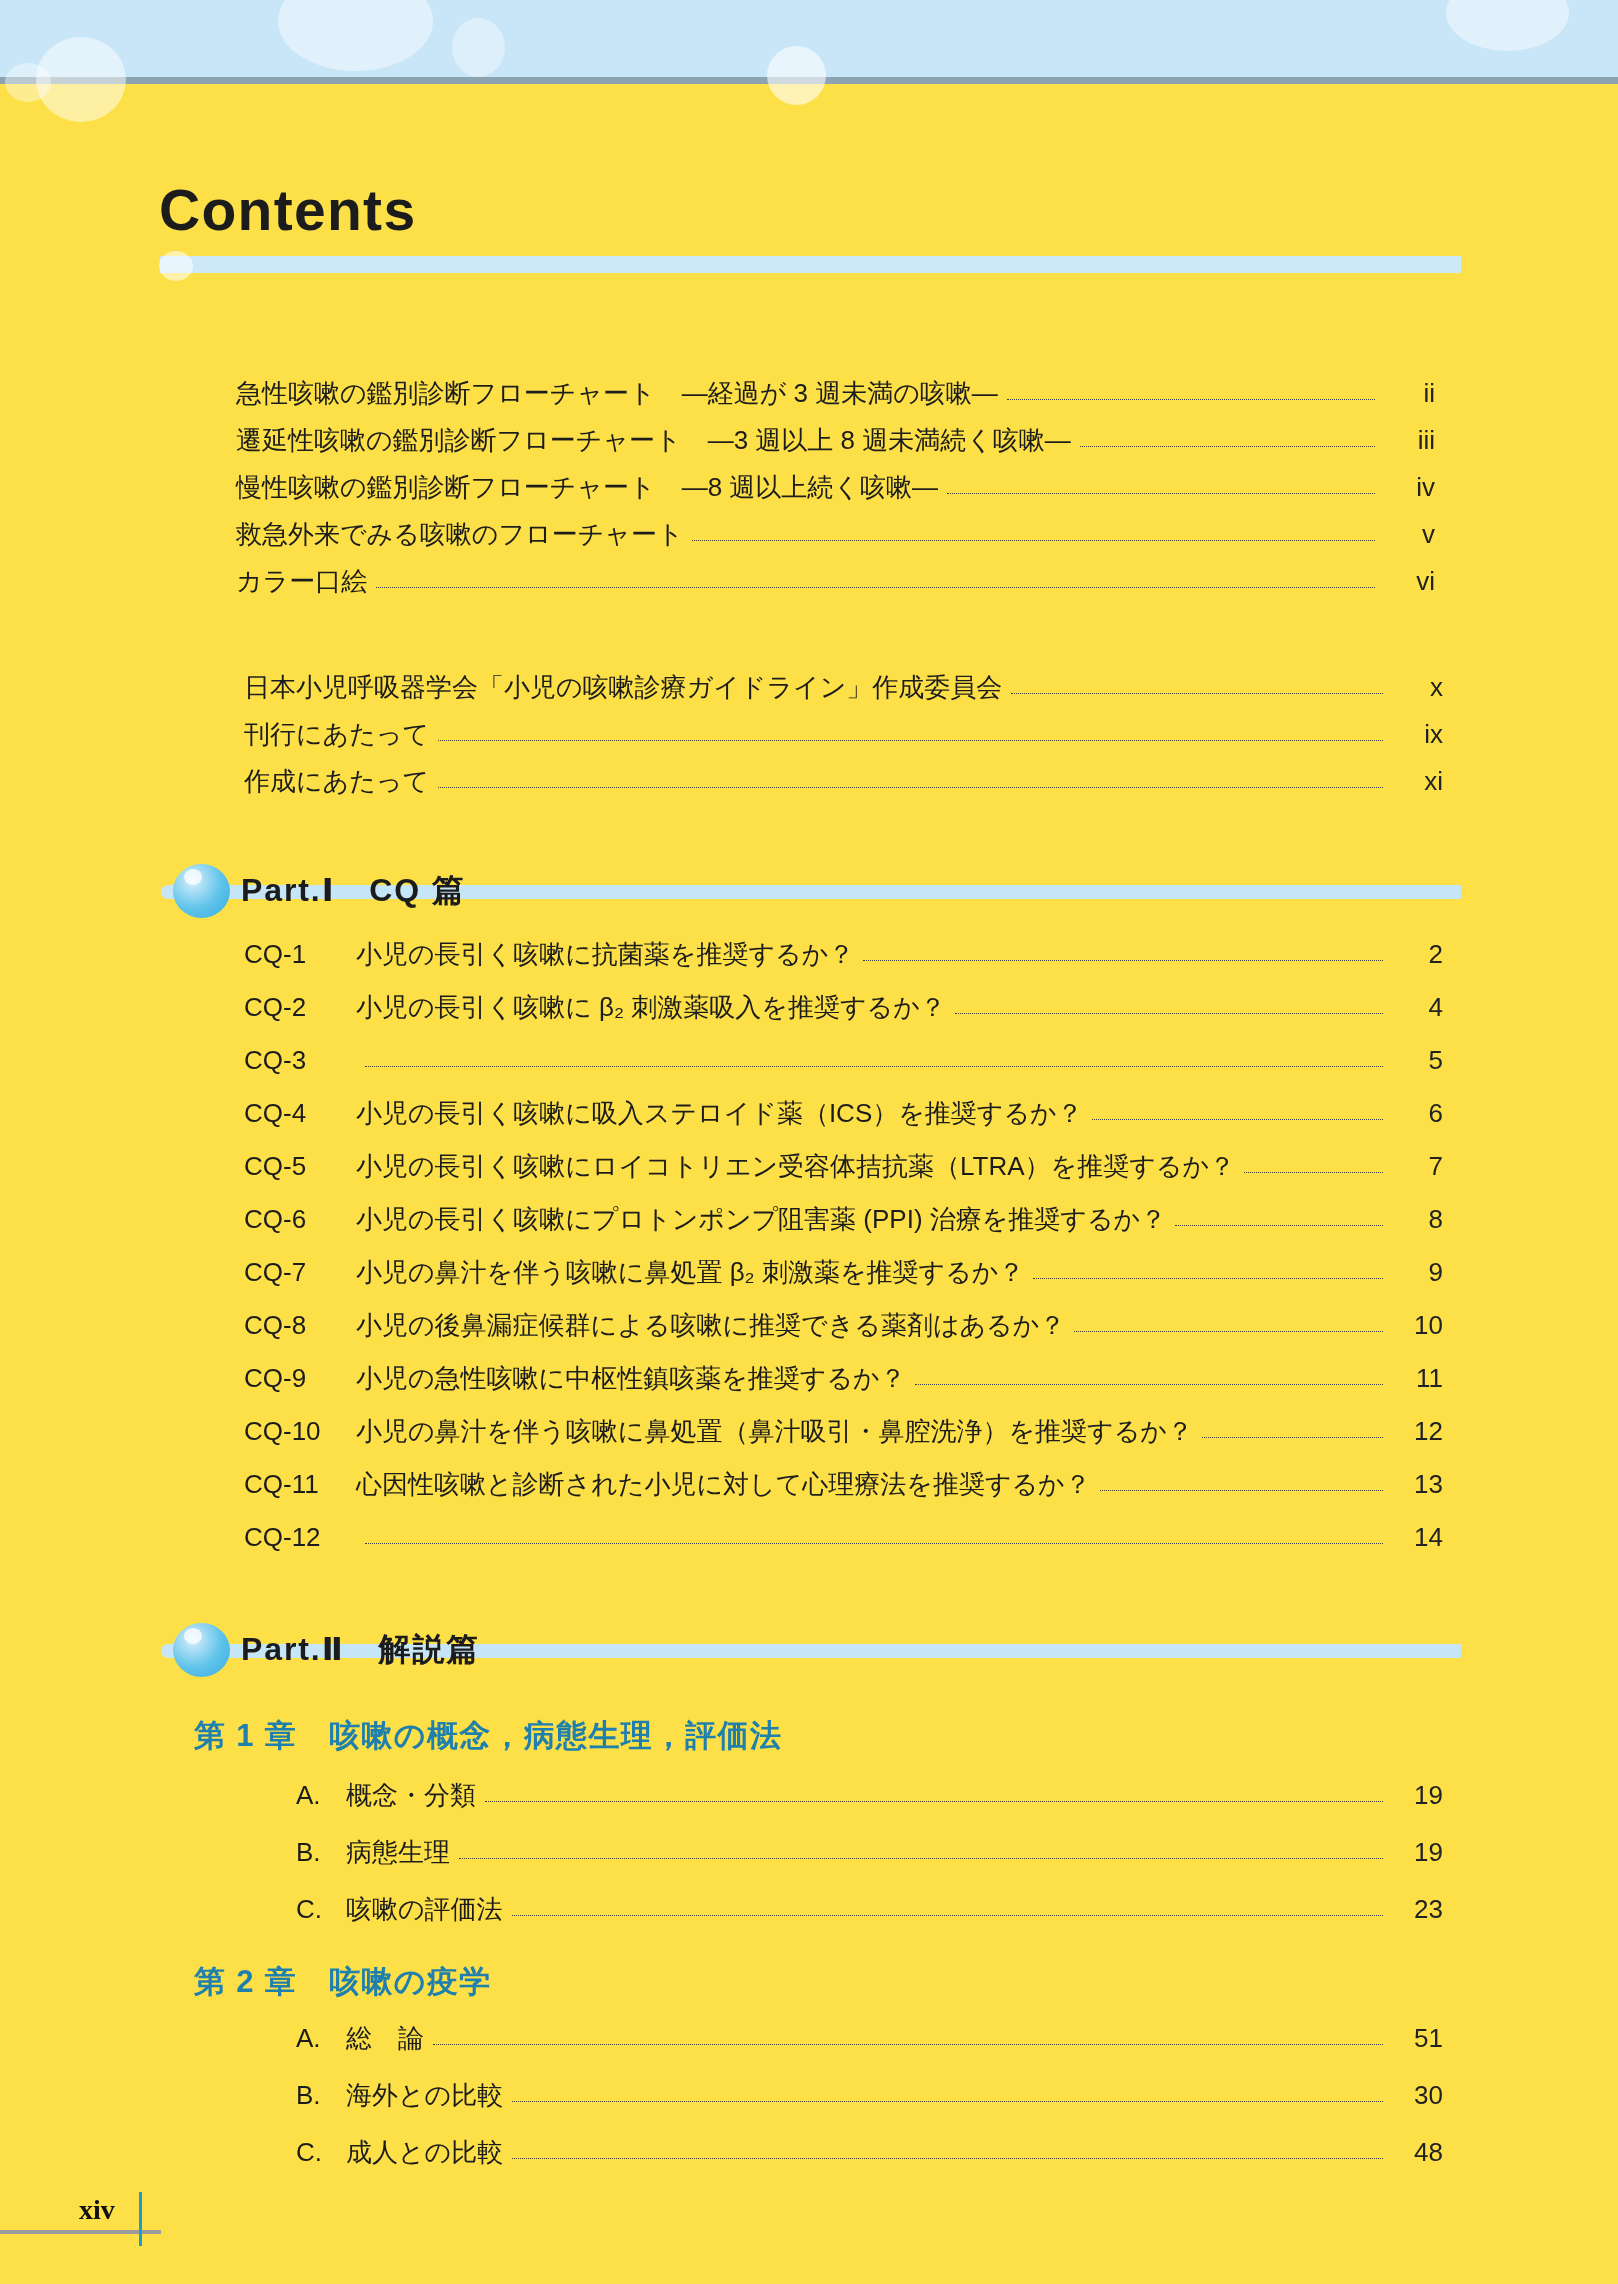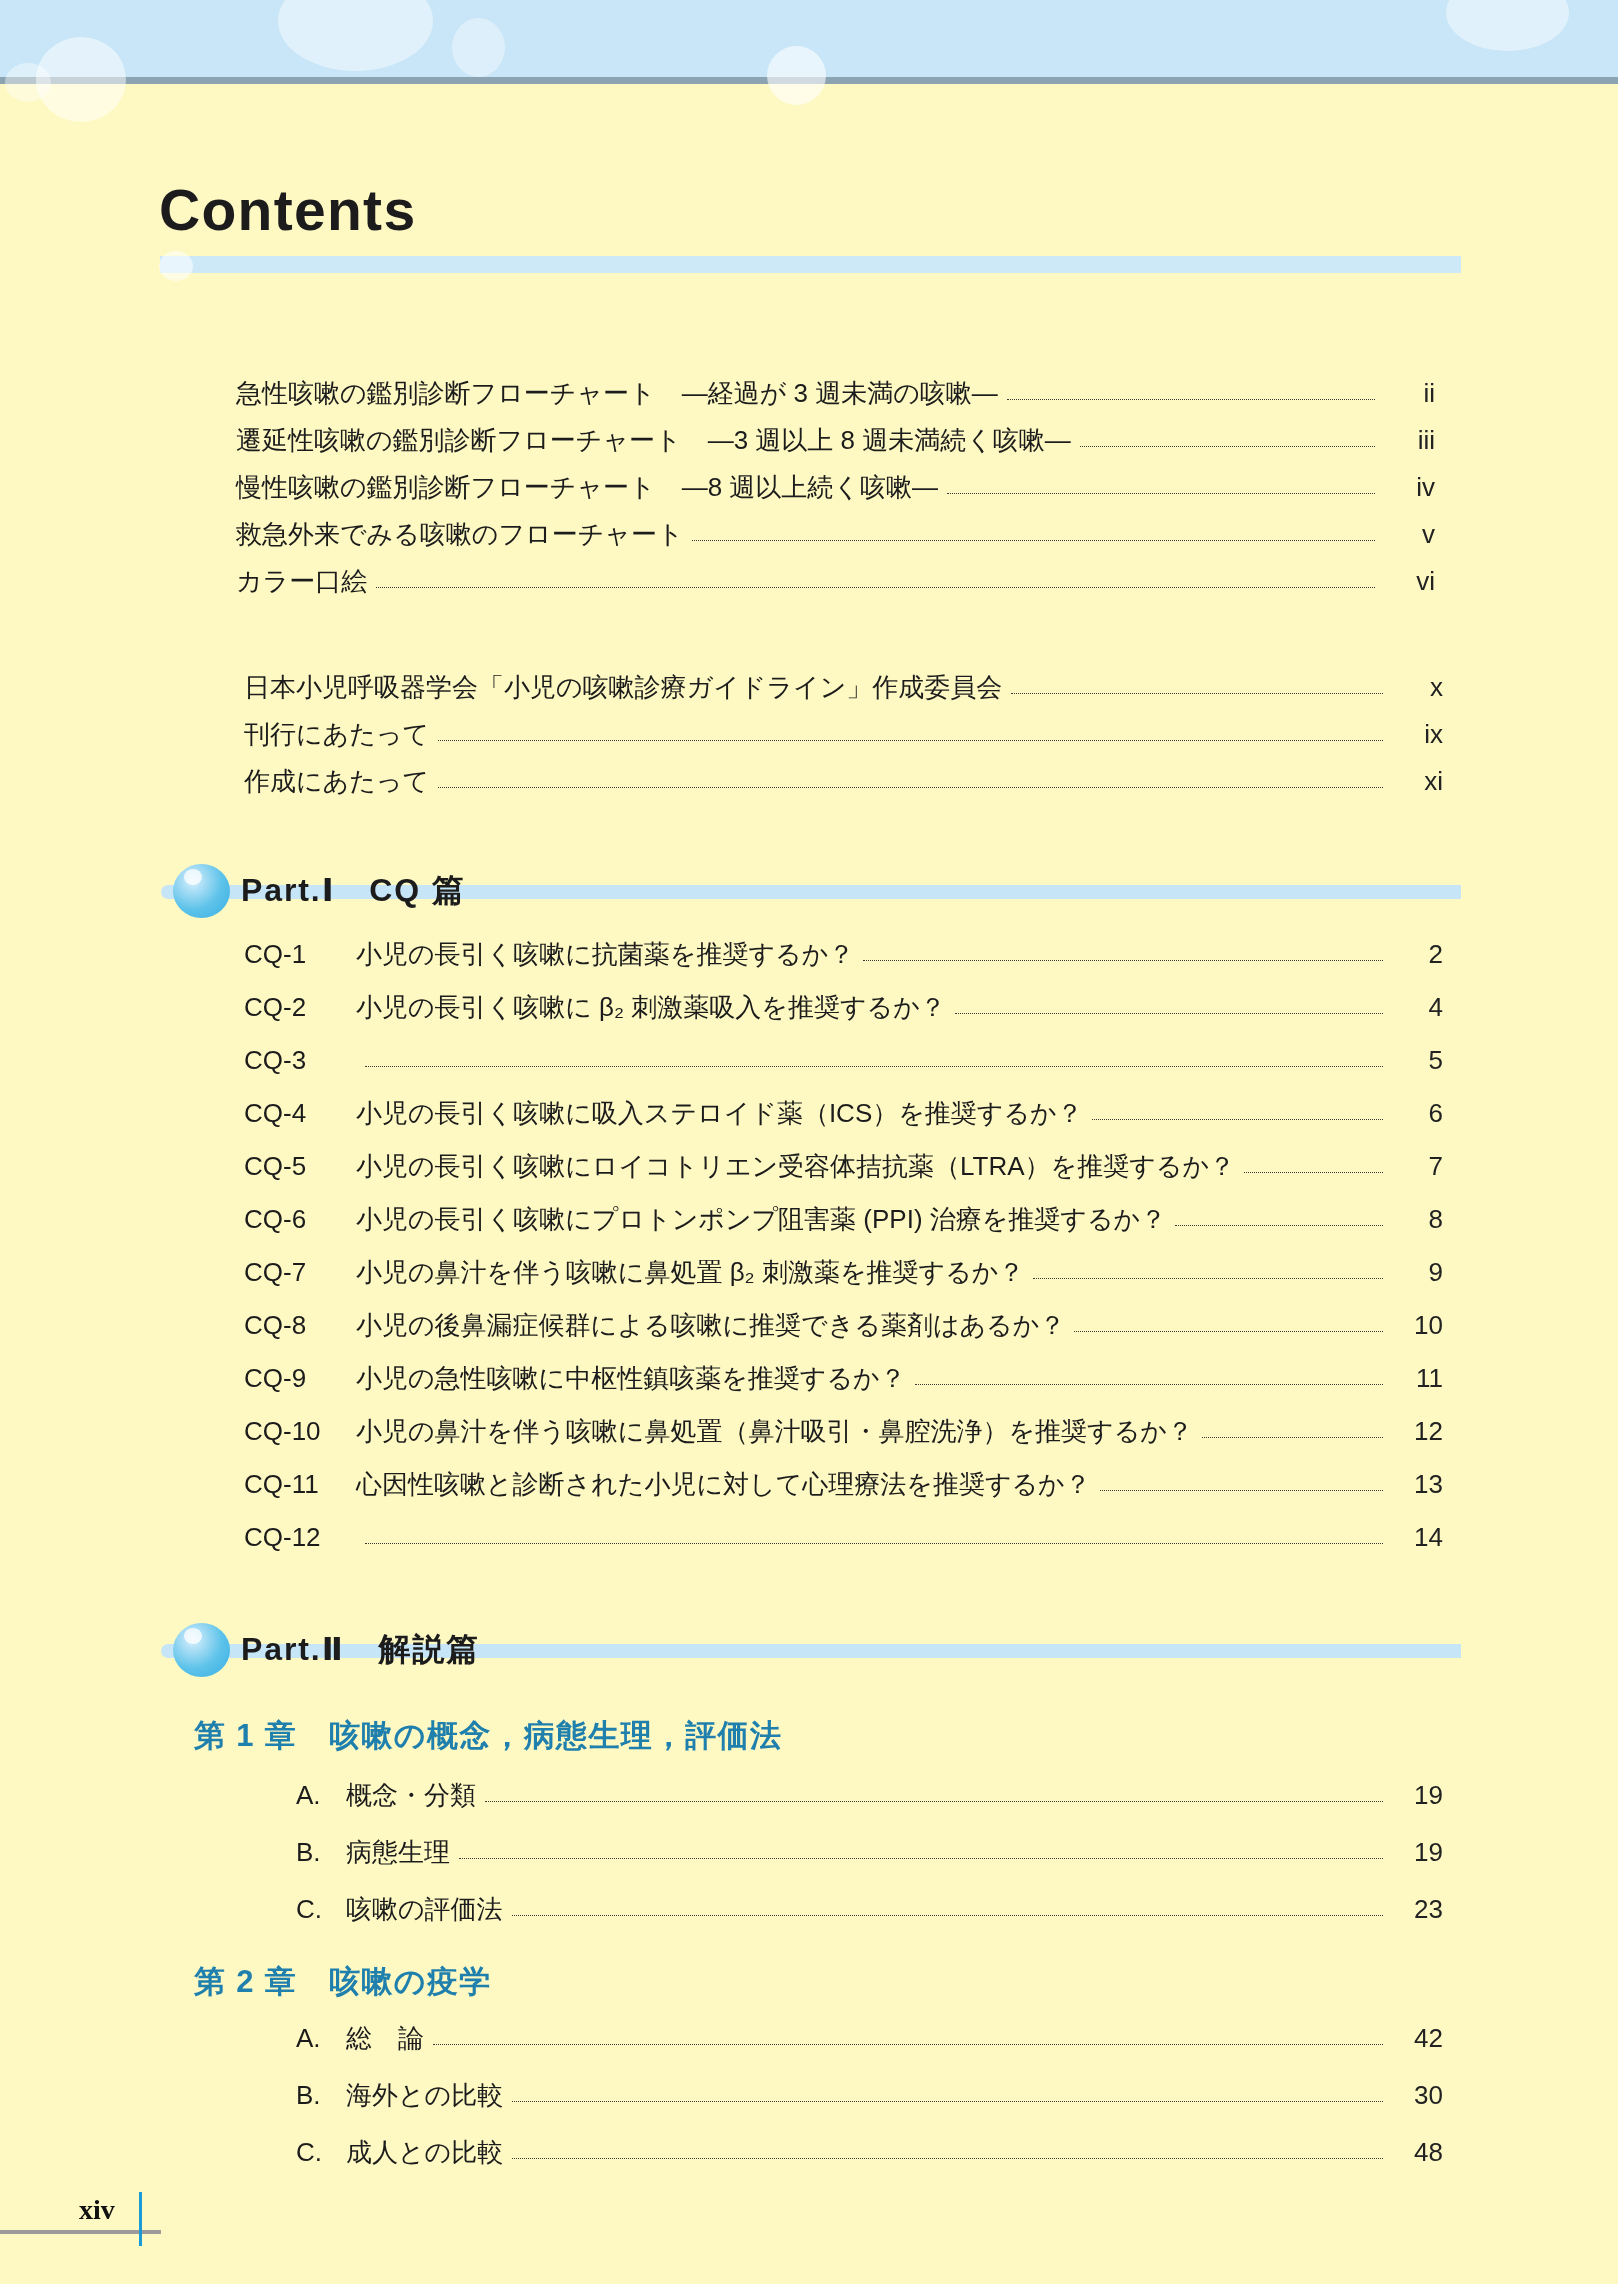--- a/index.html
+++ b/index.html
@@ -1,18 +1,18 @@
 <!DOCTYPE html>
 <html style="font-size:10.3px"><head>
 <meta charset="utf-8">
 <style>
   html,body { margin:0; padding:0; background:#e8e8e8; }
   .page {
     position:relative; width:1618px; height:2284px; margin:0 auto;
-    background:#fef9c3; overflow:hidden;
+    background:#fde047; overflow:hidden;
     font-family:"Liberation Sans","DejaVu Sans",sans-serif;
     color:#1c1c1c;
   }
 
   
   .band { position:absolute; left:0; top:0; width:100%; height:77px; background:#c8e6f7; }
   .divider { position:absolute; left:0; top:77px; width:100%; height:7px; background:#8ca4b1; }
   .bubble { position:absolute; border-radius:50%; pointer-events:none; }
 
   
@@ -263,21 +263,21 @@
       </div>
     </div>
 
   <div class="chapter-title c2">第 2 章　咳嗽の疫学</div>
   <div class="toc sub s2">
 
   <div class="row">
         <span class="label">A.</span>
         <span class="t">総　論</span>
         <span class="leader"></span>
-        <span class="pg">42</span>
+        <span class="pg">51</span>
       </div>
       <div class="row">
         <span class="label">B.</span>
         <span class="t">海外との比較</span>
         <span class="leader"></span>
         <span class="pg">30</span>
       </div>
       <div class="row">
         <span class="label">C.</span>
         <span class="t">成人との比較</span>

